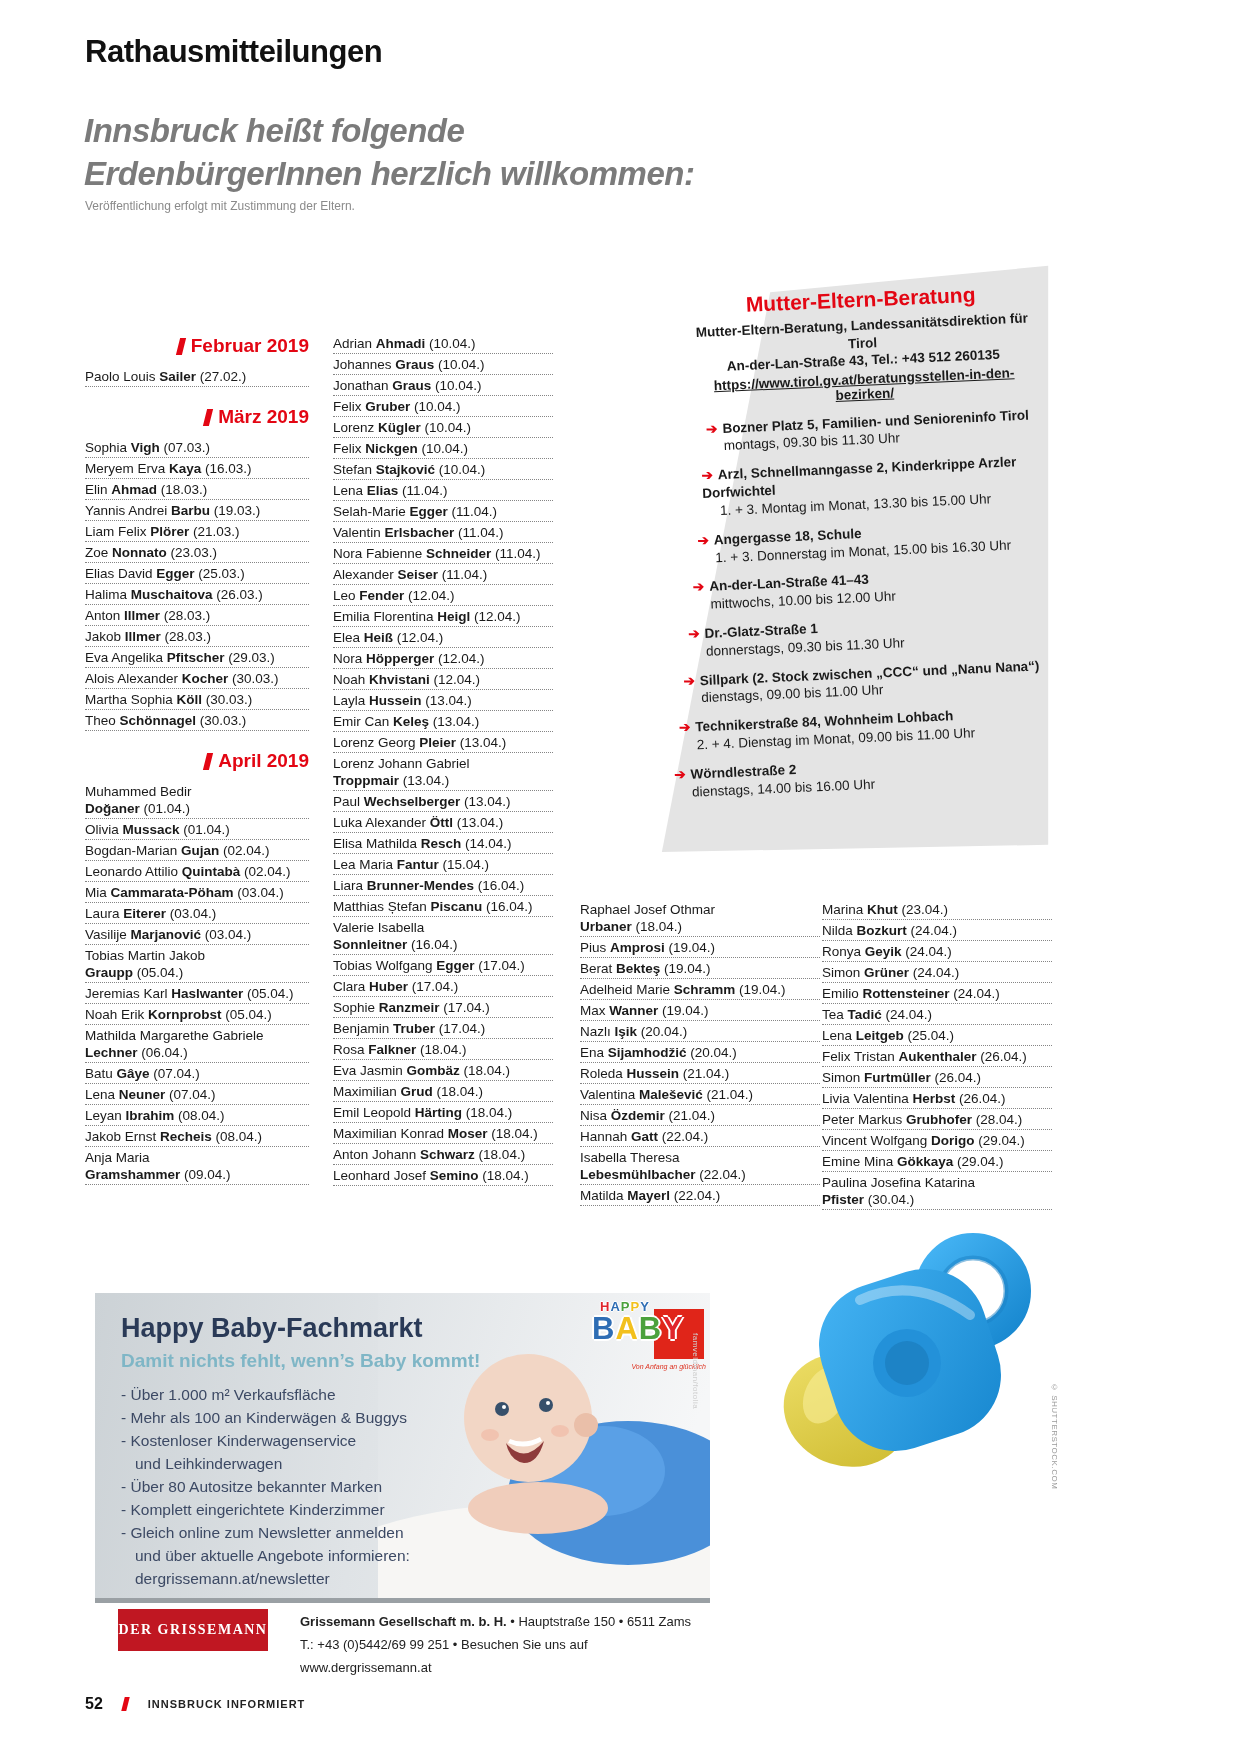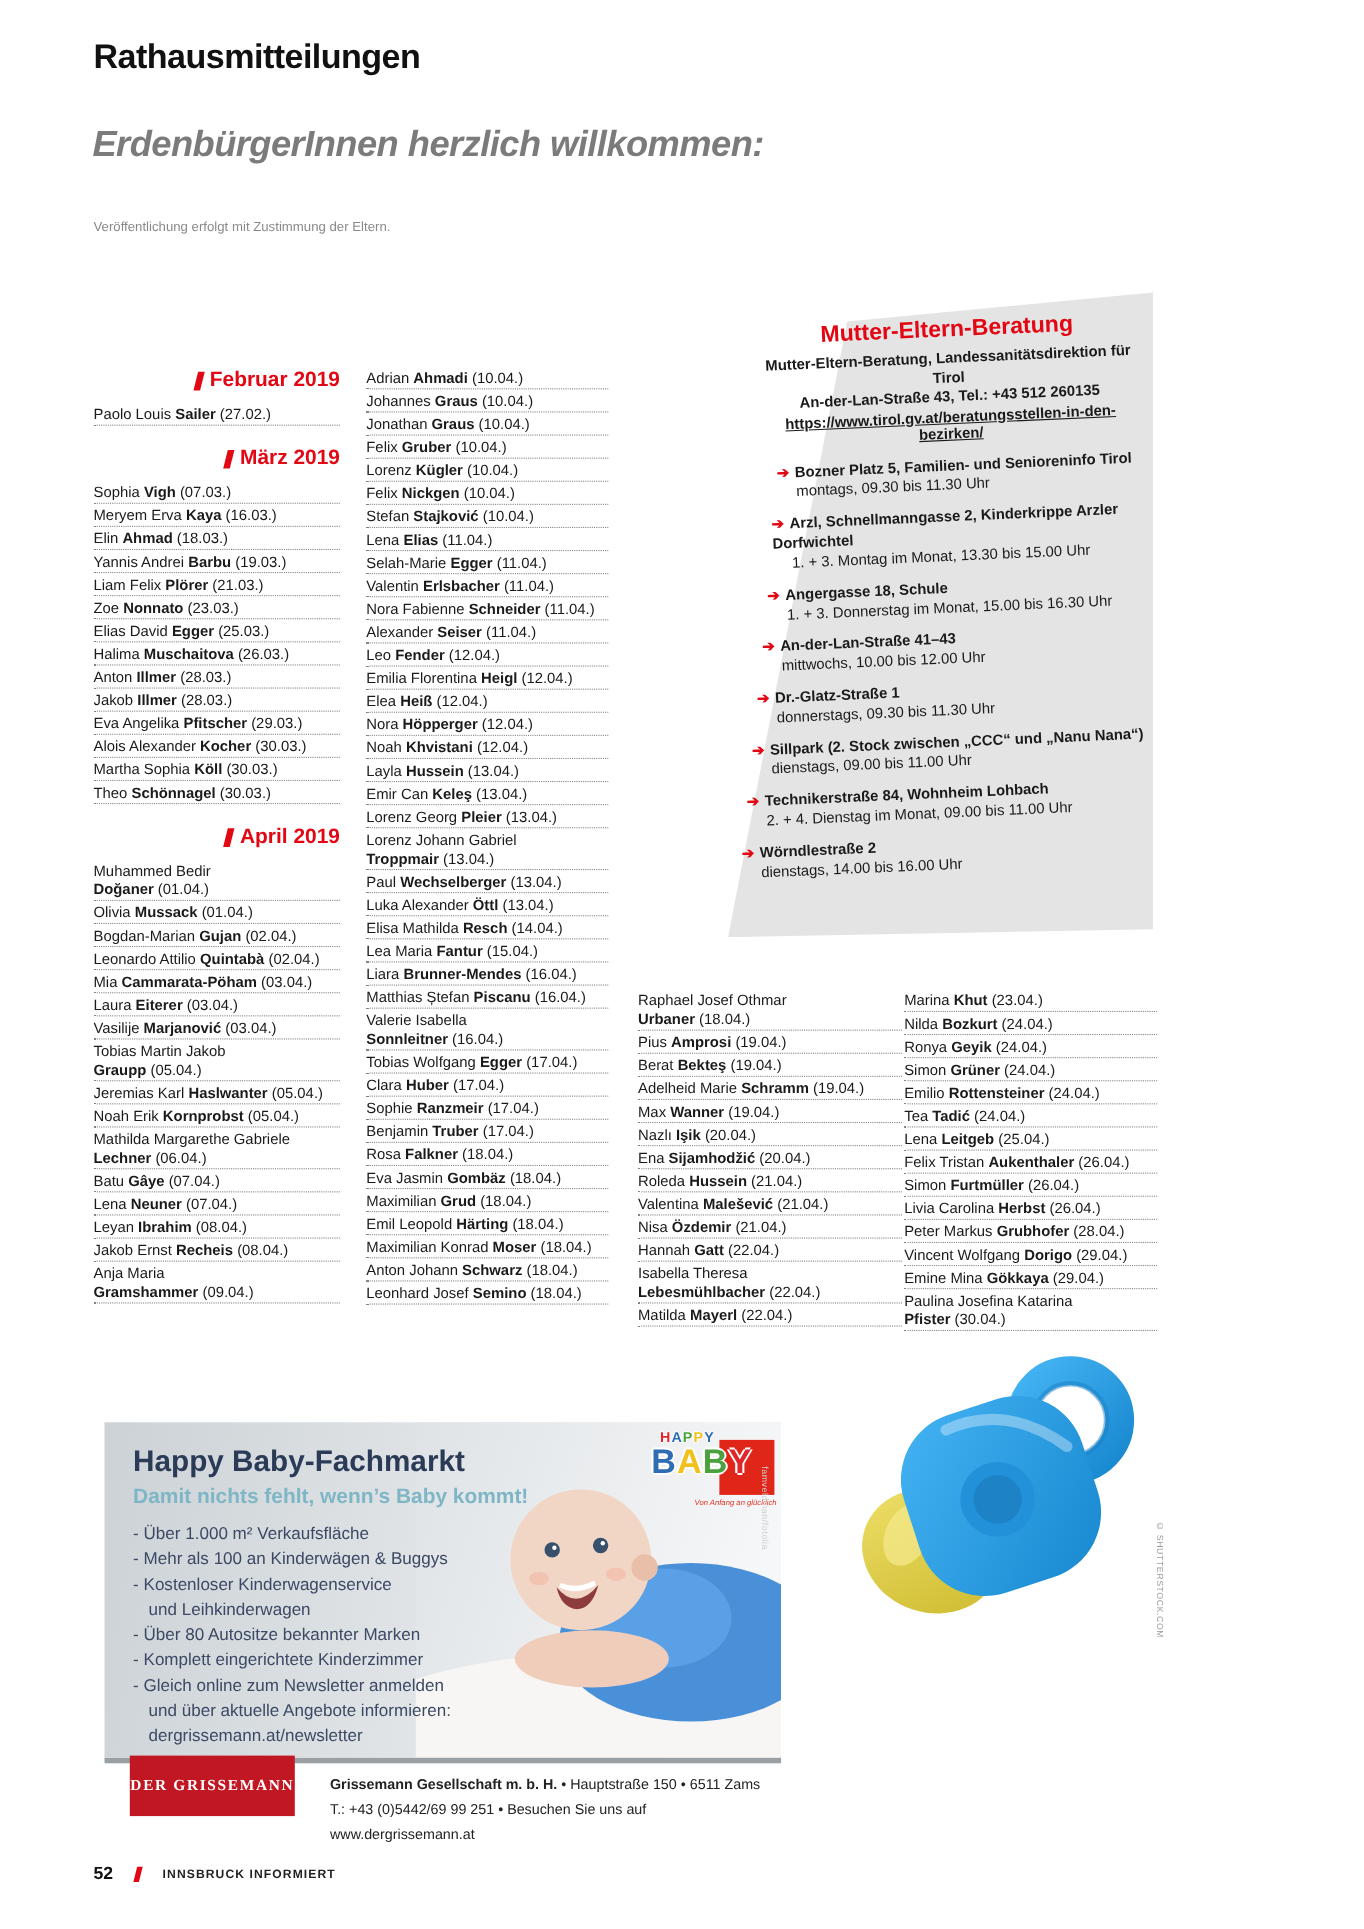--- a/index.html
+++ b/index.html
@@ -58,21 +58,21 @@
       font-size:8px;color:#cfcfcf;letter-spacing:0.5px;}
   .hb-logo{position:absolute;right:4px;top:2px;width:116px;height:84px;}
   .hb-red{position:absolute;right:2px;top:14px;width:50px;height:50px;background:#e02519;}
   .hb-happy{position:absolute;left:10px;top:4px;font-size:13px;font-weight:700;letter-spacing:1px;
       text-shadow:-1px 0 #fff,1px 0 #fff,0 -1px #fff,0 1px #fff;}
   .hb-baby{position:absolute;left:2px;top:16px;font-size:31px;font-weight:700;letter-spacing:1px;
       text-shadow:-2px 0 #fff,2px 0 #fff,0 -2px #fff,0 2px #fff;}
   .hb-tag{position:absolute;right:0;top:68px;font-size:7px;font-style:italic;color:#d32;}
   .ad-bar{position:absolute;left:0;right:0;bottom:0;height:62px;background:#fff;
       border-top:5px solid #9aa0a4;box-sizing:border-box;}
-  .gris-box{position:absolute;left:23px;bottom:9px;width:150px;height:55px;background:var(--gris-red);
+  .gris-box{position:absolute;left:23px;bottom:9px;width:150px;height:42px;background:var(--gris-red);
       color:#fff;font-family:"Liberation Serif",serif;font-weight:700;font-size:14px;
       letter-spacing:1.5px;display:flex;align-items:center;justify-content:center;}
   .gris-text{position:absolute;left:205px;top:8px;font-size:13px;color:#222;line-height:1.75;}
   .gris-text b{font-weight:700;}
 
   
   .pacifier{position:absolute;left:765px;top:1205px;width:300px;height:300px;}
   .shutter-credit{position:absolute;left:1050px;top:1383px;writing-mode:vertical-rl;
       font-size:8px;color:#9a9a9a;letter-spacing:0.5px;}
 
@@ -83,20 +83,21 @@
   .footer .mag{font-size:11px;font-weight:700;letter-spacing:1px;color:#222;}
 </style>
 </head>
 <body>
 
 <div class="page">
 
   <div class="kicker">Rathausmitteilungen</div>
 
   <div class="main-title">
+    <div>Innsbruck heißt folgende</div>
     <div>ErdenbürgerInnen herzlich willkommen:</div>
   </div>
 
   <div class="note">Veröffentlichung erfolgt mit Zustimmung der Eltern.</div>
 
   <div class="col col-1">
       <div class="sec-head">
         <span class="slash"></span>
         <span>Februar 2019</span>
       </div>
@@ -199,21 +200,21 @@
   <div class="col col-4">
       <div class="entry"><span>Marina </span><b>Khut</b><span> (23.04.)</span></div>
       <div class="entry"><span>Nilda </span><b>Bozkurt</b><span> (24.04.)</span></div>
       <div class="entry"><span>Ronya </span><b>Geyik</b><span> (24.04.)</span></div>
       <div class="entry"><span>Simon </span><b>Grüner</b><span> (24.04.)</span></div>
       <div class="entry"><span>Emilio </span><b>Rottensteiner</b><span> (24.04.)</span></div>
       <div class="entry"><span>Tea </span><b>Tadić</b><span> (24.04.)</span></div>
       <div class="entry"><span>Lena </span><b>Leitgeb</b><span> (25.04.)</span></div>
       <div class="entry"><span>Felix Tristan </span><b>Aukenthaler</b><span> (26.04.)</span></div>
       <div class="entry"><span>Simon </span><b>Furtmüller</b><span> (26.04.)</span></div>
-      <div class="entry"><span>Livia Carolina </span><b>Herbst</b><span> (26.04.)</span></div>
+      <div class="entry"><span>Livia Valentina </span><b>Herbst</b><span> (26.04.)</span></div>
       <div class="entry"><span>Peter Markus </span><b>Grubhofer</b><span> (28.04.)</span></div>
       <div class="entry"><span>Vincent Wolfgang </span><b>Dorigo</b><span> (29.04.)</span></div>
       <div class="entry"><span>Emine Mina </span><b>Gökkaya</b><span> (29.04.)</span></div>
       <div class="entry"><span>Paulina Josefina Katarina </span><br><b>Pfister</b><span> (30.04.)</span></div>
     </div>
 
   <div class="infobox">
     <div class="infobox-bg"></div>
     <div class="ib-content">
       <div class="ib-header">

